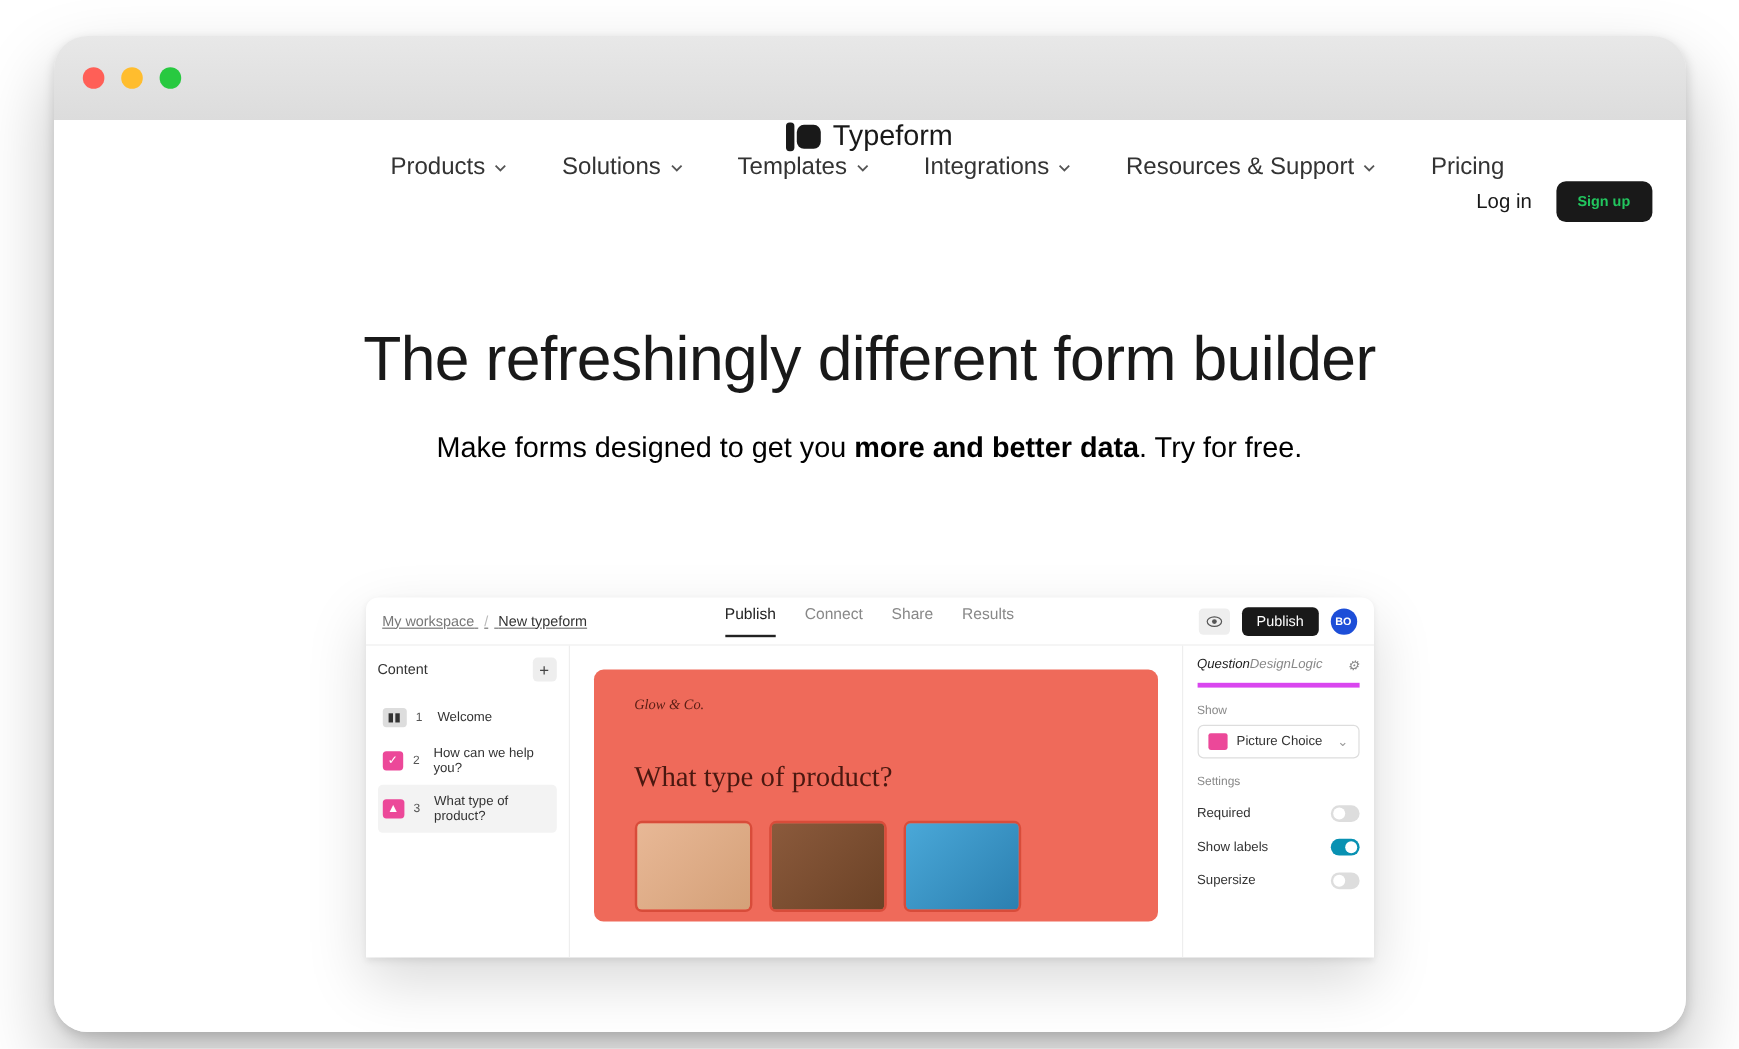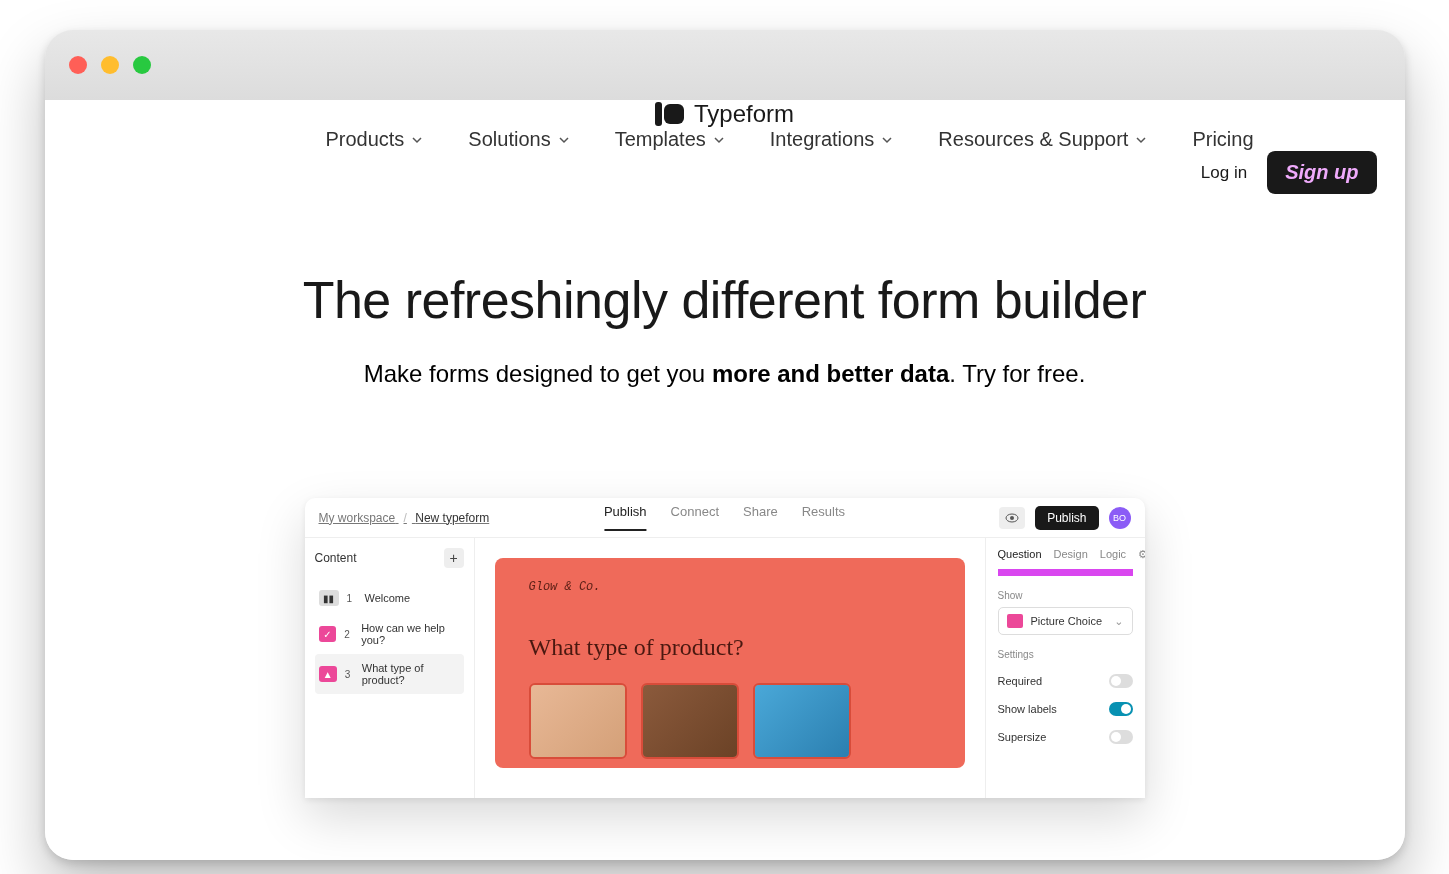--- a/index.html
+++ b/index.html
@@ -62,22 +62,22 @@
   margin-left: 130px;
   font-size: 20px;
   color: #333;
 }
 .nav-item { display:flex; align-items:center; gap:8px; cursor:pointer; }
 .chev { width:10px; height:10px; }
 .chev svg { display:block; }
 .auth { margin-left:auto; display:flex; align-items:center; gap:20px; }
 .auth .login { font-size:17px; color:#191919; cursor:pointer; }
 .auth .signup {
-  background:#191919; color:#f0abfc; padding:10px 18px;
-  border-radius:8px; font-size:20px; font-weight:600; cursor:pointer;font-style:italic;
+  background:#191919; color:#22c55e; padding:10px 18px;
+  border-radius:8px; font-size:12px; font-weight:600; cursor:pointer;
 }
 .hero { text-align:center; margin-top:90px; }
 .hero h1 { font-size:52px; font-weight:400; color:#191919; letter-spacing:-0.5px; }
 .hero p { margin-top:30px; font-size:24px; color:#000000; }
 .hero p .bold { font-weight:700; }
 
 .mockwrap { display:flex; justify-content:center; margin-top:110px; }
 .mock {
   width: 840px;
   background:#fff;
@@ -95,47 +95,47 @@
 .crumb .cur { color:#333; }
 .mock-tabs {
   position:absolute; left:50%; transform:translateX(-50%);
   display:flex; gap:24px; font-size:13px; color:#888;
 }
 .mock-top { position:relative; }
 .mock-tabs .active { color:#222; font-weight:500; border-bottom:2px solid #222; padding-bottom:10px; }
 .mock-actions { margin-left:auto; display:flex; align-items:center; gap:10px; }
 .eye-btn { width:26px; height:22px; background:#eee; border-radius:4px; display:flex; align-items:center; justify-content:center; }
 .publish-btn { background:#191919; color:#fff; padding:5px 12px; border-radius:5px; font-size:12px; }
-.avatar { width:22px; height:22px; border-radius:50%; background:#8b5cf6; color:#fff; font-size:9px; display:flex; align-items:center; justify-content:center; font-weight:400; }
+.avatar { width:22px; height:22px; border-radius:50%; background:#1d4ed8; color:#fff; font-size:9px; display:flex; align-items:center; justify-content:center; font-weight:700; }
 .mock-body { display:flex; height:260px; }
 .mock-left { width:170px; border-right:1px solid #eee; padding:10px 10px; }
 .content-hd { display:flex; align-items:center; justify-content:space-between; font-size:12px; color:#333; font-weight:500; margin-bottom:14px; }
 .plus { width:20px; height:20px; background:#eee; border-radius:4px; display:flex; align-items:center; justify-content:center; font-size:14px; color:#444; }
 .qitem { display:flex; align-items:center; gap:8px; padding:8px 4px; border-radius:4px; font-size:11px; color:#333; }
 .qitem.sel { background:#f3f3f3; }
 .qicon { width:20px; height:16px; border-radius:3px; display:flex; align-items:center; justify-content:center; font-size:10px; }
 .qnum { font-size:10px; color:#555; width:10px; }
 .qi-welcome { background:#ddd; }
 .qi-check { background:#ec4899; color:#fff; }
 .qi-pic { background:#ec4899; color:#fff; }
 .mock-center { flex:1; padding:20px; display:flex; justify-content:center; align-items:flex-start; }
 .canvas {
   width:100%; height:210px; background:#ef6a5a; border-radius:8px;
   padding:22px 34px; color:#5a1e15;
 }
-.brand { font-size:12px; font-style:italic; font-family: Liberation Mono, monospace; }
+.brand { font-size:12px; font-style:italic; font-family: Liberation Serif, serif; }
 .qtext { font-family: Georgia, serif; font-size:24px; margin-top:40px; color:#4a1810; }
 .cards { display:flex; gap:14px; margin-top:22px; }
 .card { width:98px; height:76px; border:2px solid #d84c3a; border-radius:6px; overflow:hidden; }
 .card-inner { width:100%; height:100%; }
 .c1 { background: linear-gradient(135deg, #e8b896, #d4a078); }
 .c2 { background: linear-gradient(135deg, #8b5a3c, #6b4226); }
 .c3 { background: linear-gradient(135deg, #4aa8d8, #2b7fb0); }
 .mock-right { width:160px; border-left:1px solid #eee; padding:10px 12px; font-size:11px; color:#555; }
-.rtabs { display:flex; gap:12px; font-size:11px; color:#888; border-bottom:7px solid #d946ef; padding-bottom:8px; position:relative; }
+.rtabs { display:flex; gap:0; font-size:11px; color:#888; border-bottom:4px solid #d946ef; padding-bottom:8px; position:relative;font-style:italic; }
 .rtabs .active { color:#222; font-weight:500; }
 .rtabs .gear { margin-left:auto; }
 .rlabel { font-size:10px; color:#888; margin-top:14px; margin-bottom:6px; }
 .type-sel {
   display:flex; align-items:center; gap:8px; border:1px solid #ddd; border-radius:5px;
   padding:6px 8px; font-size:11px; color:#333;
 }
 .type-ic { width:16px; height:14px; background:#ec4899; border-radius:2px; }
 .type-sel .dd { margin-left:auto; color:#999; }
 .setting-row { display:flex; align-items:center; justify-content:space-between; margin-top:14px; font-size:11px; color:#333; }

